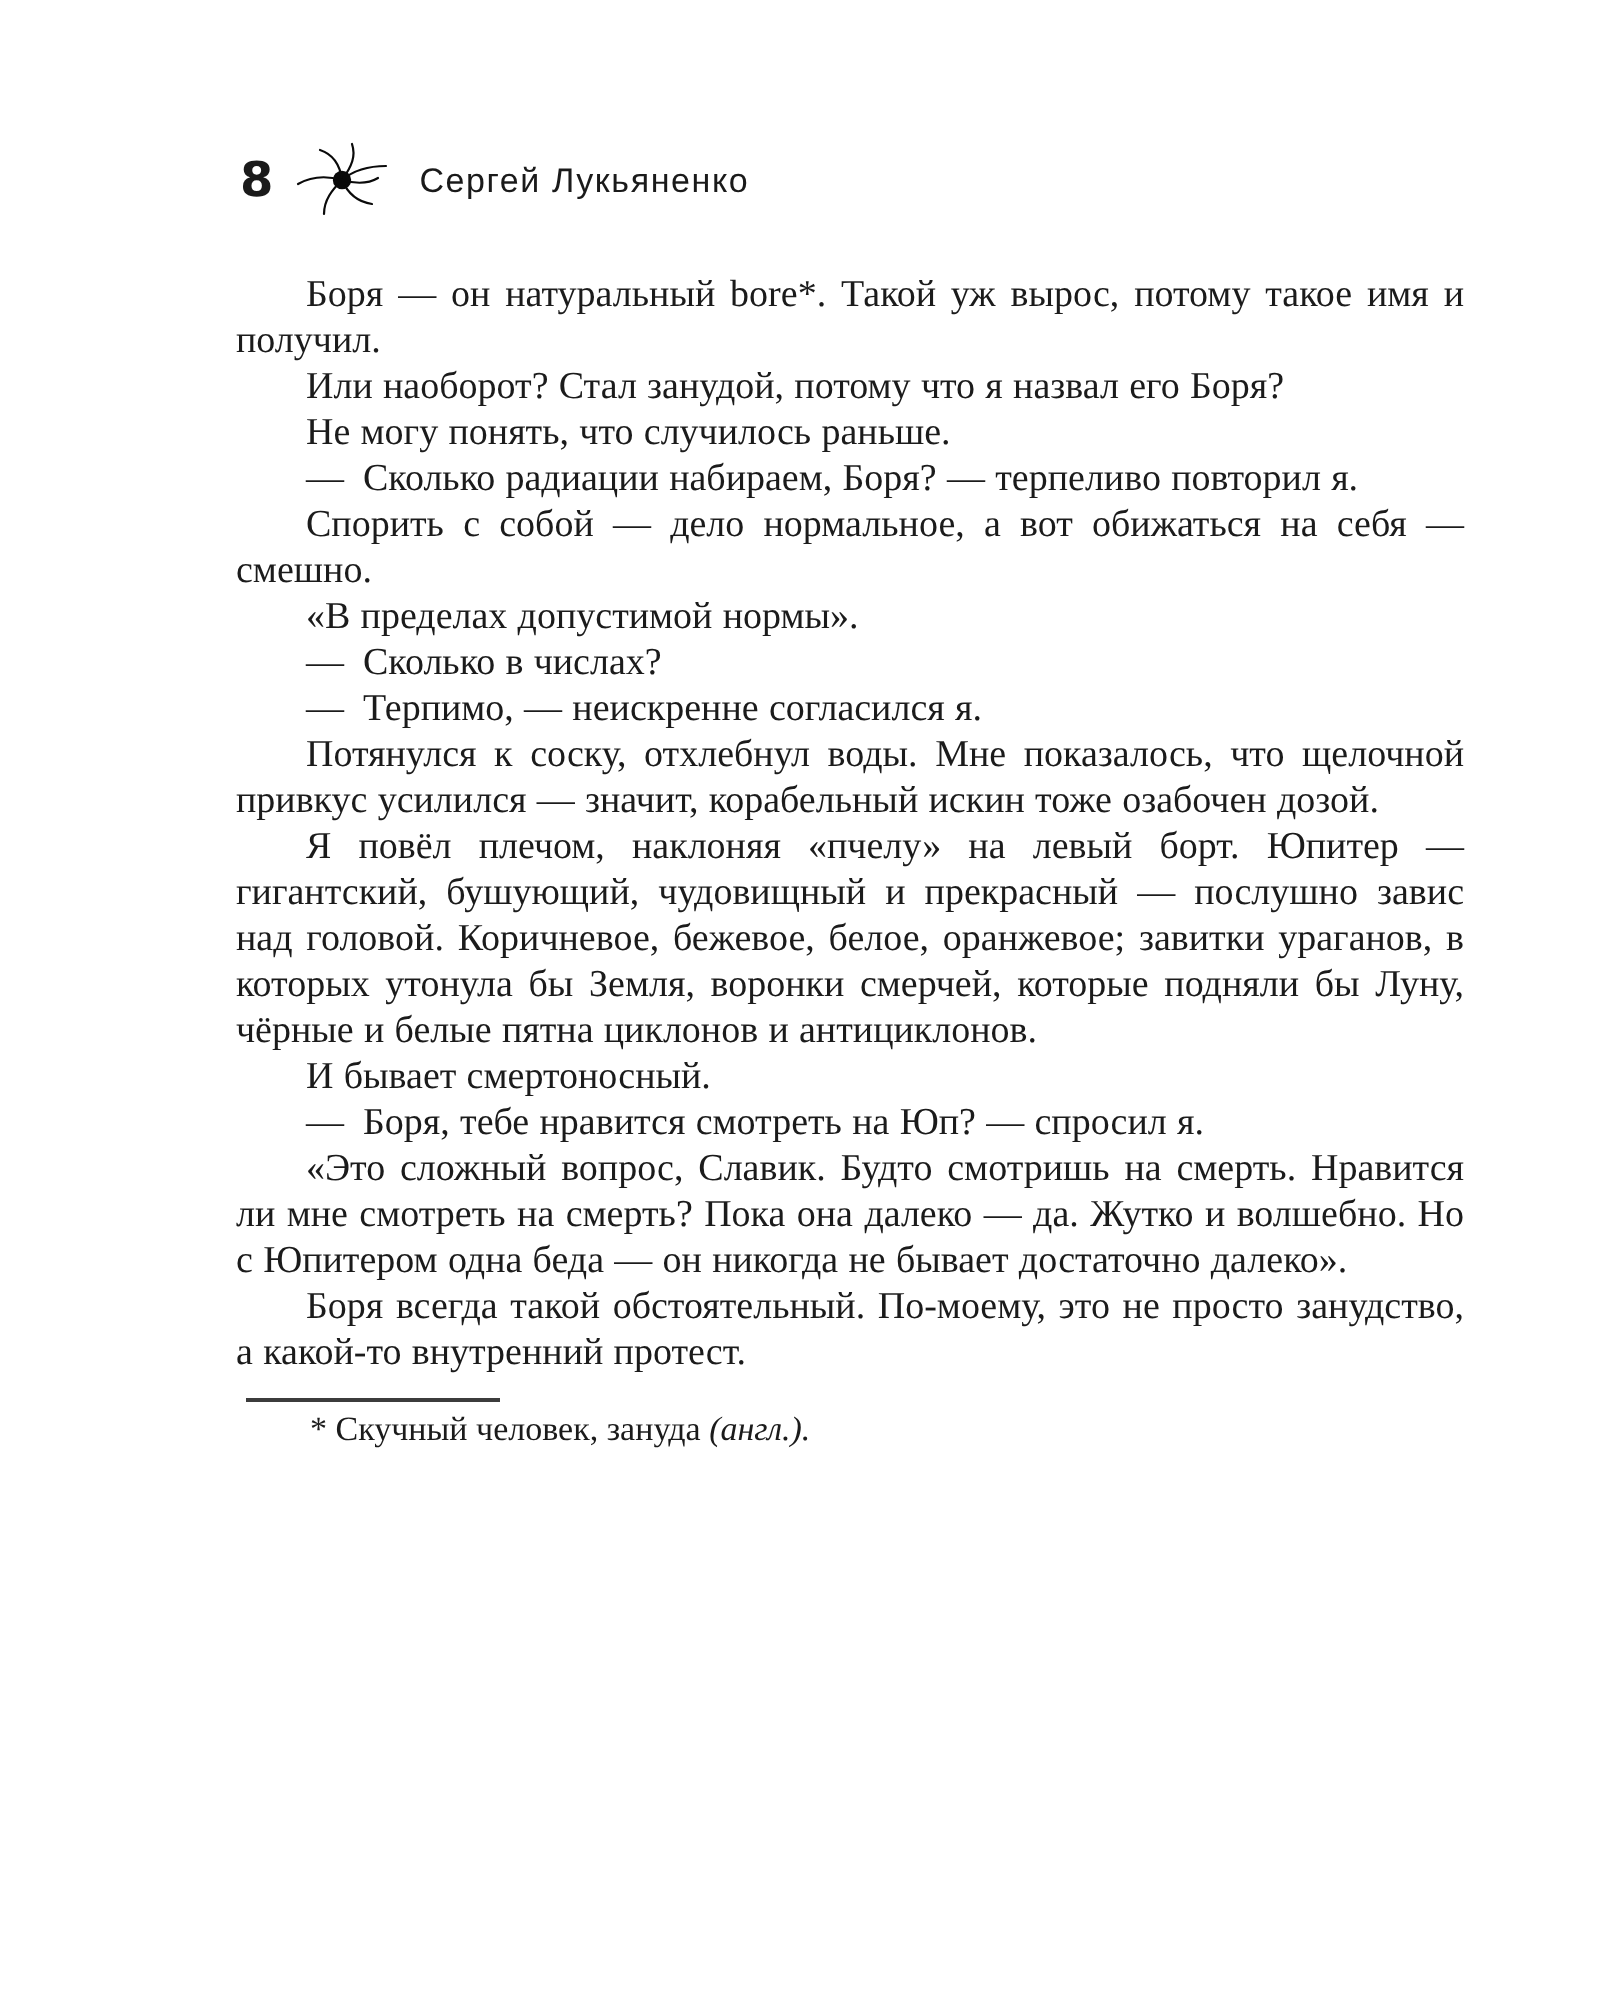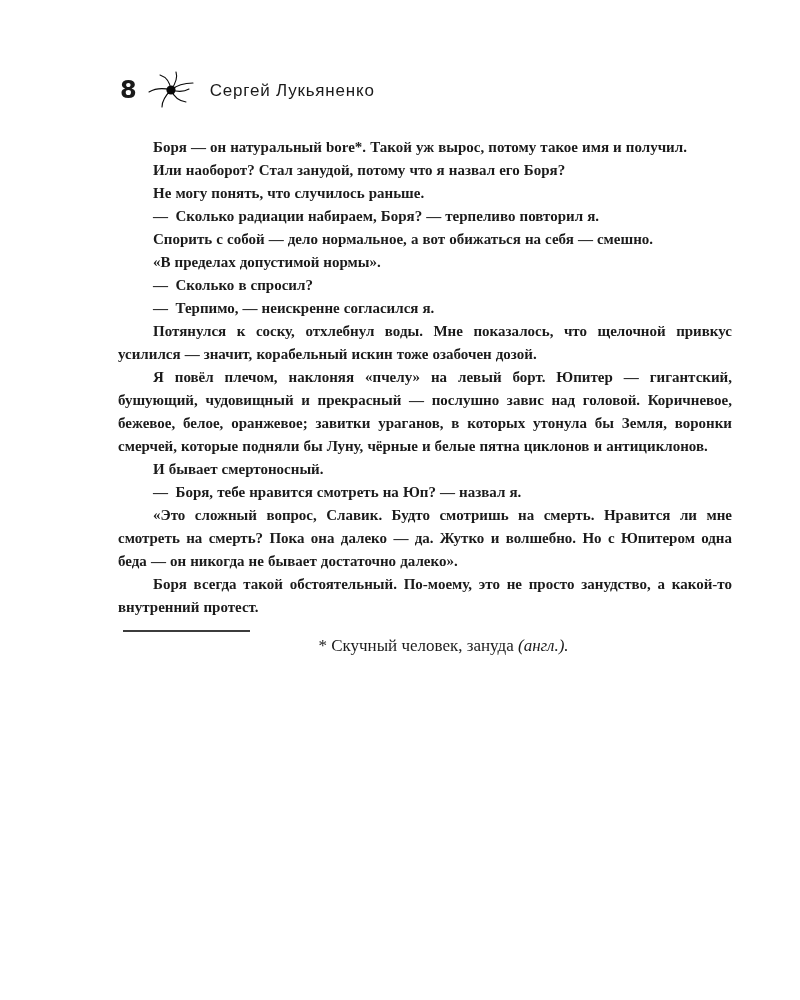--- a/index.html
+++ b/index.html
@@ -49,45 +49,44 @@
   }
   
   .content {
     position: absolute;
     top: 136px;
     left: 118px;
     width: 614px;
   }
   .text-block p.para {
     margin: 0;
-    font-size: 15px;
+    font-size: 19px;
     line-height: 23px;
     text-align: justify;
     text-indent: 35px;
     hyphens: manual;
     -webkit-hyphens: manual;
     word-spacing: 0.02em;
-    font-weight: bold;
   }
   
   .footnote {
     margin-top: 11px;
   }
   .footnote-rule {
     width: 127px;
     height: 0;
     border-top: 2px solid #3c3c3c;
     margin-left: 5px;
   }
   .footnote-text {
     margin: 4px 0 0 0;
     font-size: 17px;
     line-height: 20px;
     text-indent: 37px;
-    text-align: center;
+    text-align: left;
     color: #1b1b1b;
   }
   .footnote-text .lang {
     font-style: italic;
   }
 </style>
 </head>
 <body>
 
 <div class="page">
@@ -112,26 +111,26 @@
   </header>
 
   <div class="content">
     <main class="text-block">
       <p class="para">Боря — он натуральный bore*. Такой уж вырос, пото­му такое имя и получил.</p>
       <p class="para">Или наоборот? Стал занудой, потому что я назвал его Боря?</p>
       <p class="para">Не могу понять, что случилось раньше.</p>
       <p class="para">— Сколько радиации набираем, Боря? — терпеливо повторил я.</p>
       <p class="para">Спорить с собой — дело нормальное, а вот обижать­ся на себя — смешно.</p>
       <p class="para">«В пределах допустимой нормы».</p>
-      <p class="para">— Сколько в спросил?</p>
+      <p class="para">— Сколько в числах?</p>
       <p class="para">— Терпимо, — неискренне согласился я.</p>
       <p class="para">Потянулся к соску, отхлебнул воды. Мне показалось, что щелочной привкус усилился — значит, корабельный искин тоже озабочен дозой.</p>
       <p class="para">Я повёл плечом, наклоняя «пчелу» на левый борт. Юпитер — гигантский, бушующий, чудовищный и пре­красный — послушно завис над головой. Коричневое, бежевое, белое, оранжевое; завитки ураганов, в которых утонула бы Земля, воронки смерчей, которые подняли бы Луну, чёрные и белые пятна циклонов и антицик­лонов.</p>
       <p class="para">И бывает смертоносный.</p>
-      <p class="para">— Боря, тебе нравится смотреть на Юп? — назвал я.</p>
+      <p class="para">— Боря, тебе нравится смотреть на Юп? — спросил я.</p>
       <p class="para">«Это сложный вопрос, Славик. Будто смотришь на смерть. Нравится ли мне смотреть на смерть? Пока она далеко — да. Жутко и волшебно. Но с Юпитером одна беда — он никогда не бывает достаточно далеко».</p>
       <p class="para">Боря всегда такой обстоятельный. По-моему, это не просто занудство, а какой-то внутренний протест.</p>
     </main>
 
     <footer class="footnote">
       <div class="footnote-rule"></div>
       <p class="footnote-text"><span>* Скучный человек, зануда </span><span class="lang">(англ.).</span></p>
     </footer>
   </div>
 

